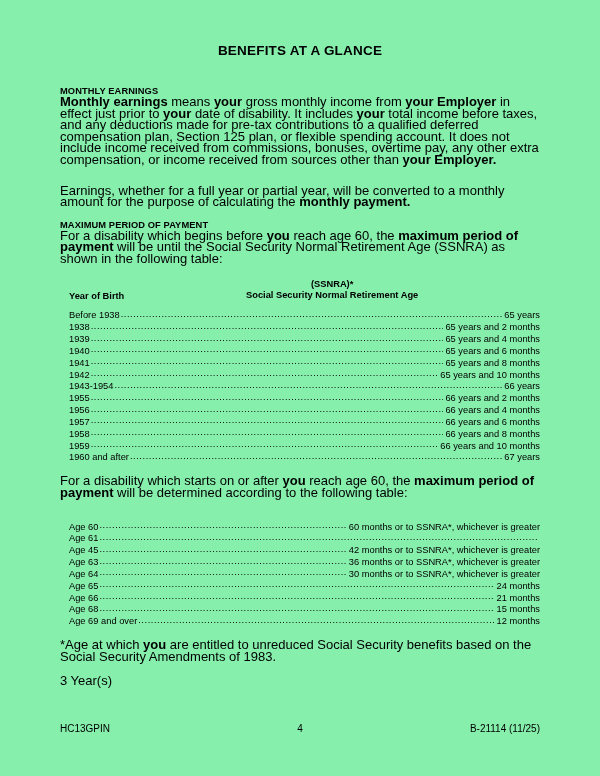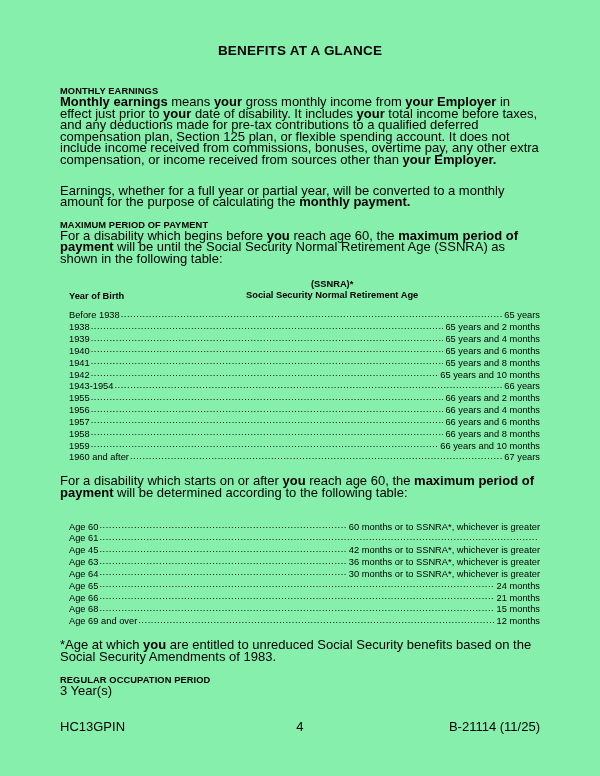--- a/index.html
+++ b/index.html
@@ -100,21 +100,21 @@
   }
 
   
   .footer {
     position: absolute;
     left: 60px;
     right: 60px;
     bottom: 42px;
     display: flex;
     align-items: baseline;
-    font-size: 13px;
+    font-size: 10px;
   }
   .footer .f-left { flex: 0 0 33%; text-align: left; }
   .footer .f-center { flex: 0 0 34%; text-align: center; }
   .footer .f-right { flex: 0 0 33%; text-align: right; }
 </style>
 </head>
 <body>
 
 <div class="page">
 
@@ -269,21 +269,20 @@
         <span class="lr-value">12 months</span>
       </li>
     </ul>
 
   <div class="gap-md" style="height:11px;"></div>
 
   <p class="para" id="footnote">*Age at which <b>you</b> are entitled to unreduced Social Security benefits based on the Social Security Amendments of 1983.</p>
 
   <div class="gap-md" style="height:13px;"></div>
 
-  <div class="section-heading">REGULAR OCCUPATION PERIOD</div>
   <p class="para">3 Year(s)</p>
 
   <div class="footer">
     <div class="f-left">HC13GPIN</div>
     <div class="f-center">4</div>
     <div class="f-right">B-21114 (11/25)</div>
   </div>
 
 </div>
 

